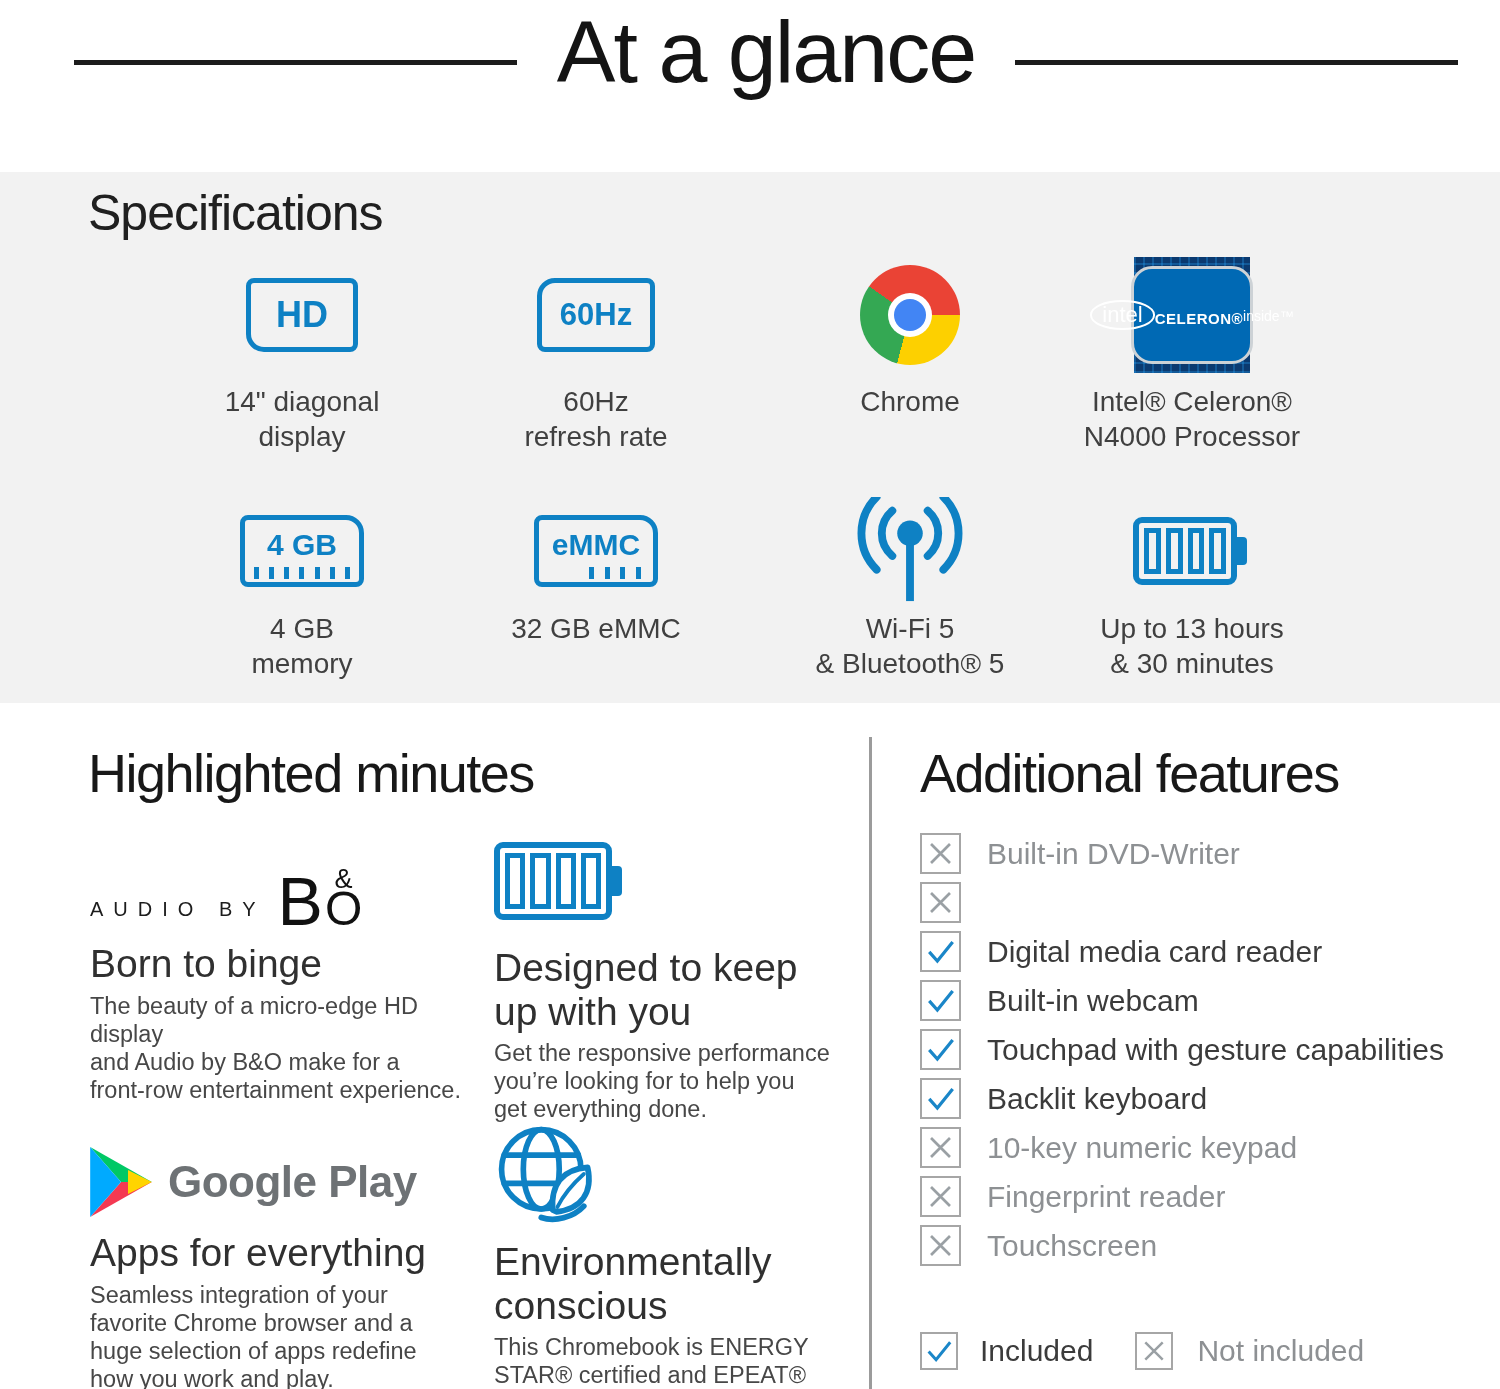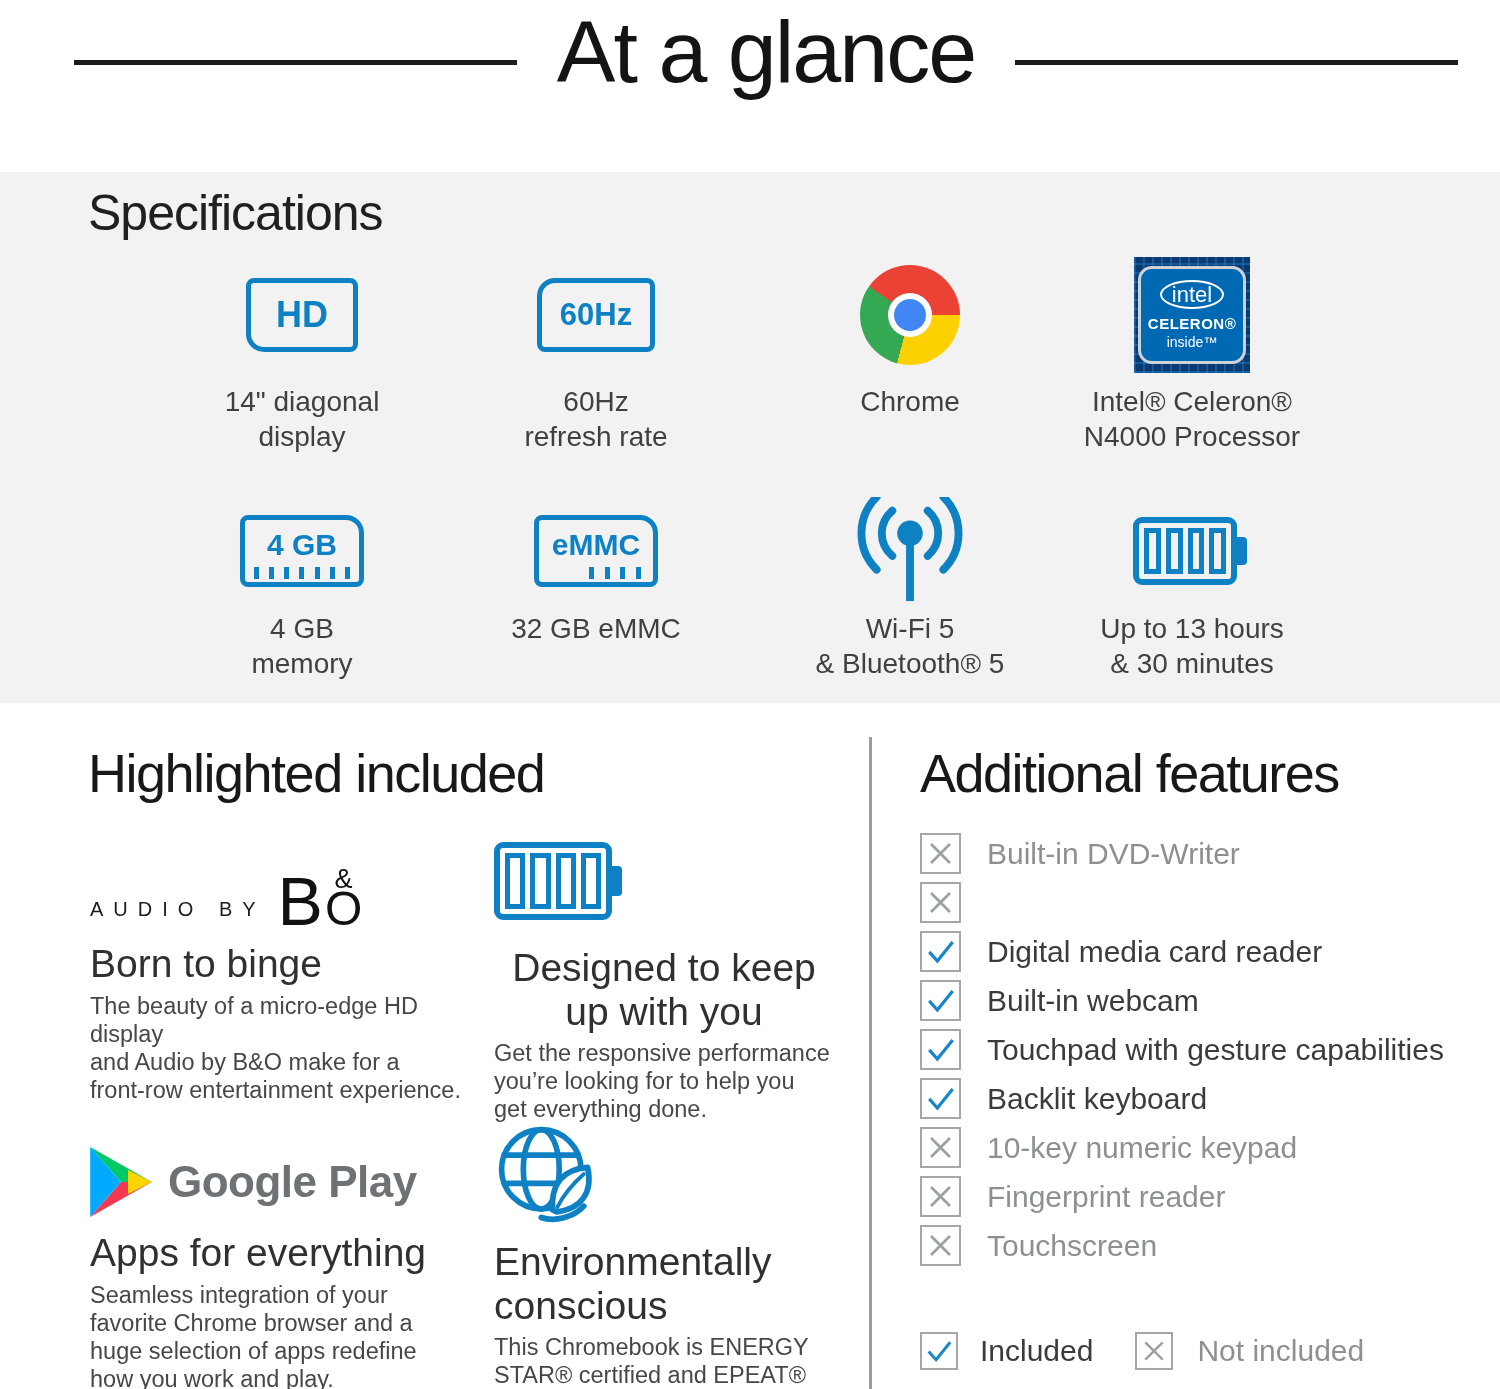--- a/index.html
+++ b/index.html
@@ -43,22 +43,22 @@
   .chrome{position:relative;width:100px;height:100px;border-radius:50%;
     background:conic-gradient(from 90deg,#fdd000 0 105deg,#34a853 105deg 215deg,#ea4335 215deg 360deg);}
   .chrome .ring{position:absolute;inset:28px;background:#fff;border-radius:50%;}
   .chrome .dot{position:absolute;inset:34px;background:#4285f4;border-radius:50%;}
   
   .intel{width:116px;height:116px;display:flex;align-items:center;justify-content:center;
     background:
       repeating-linear-gradient(0deg,rgba(40,170,255,.28) 0 2px,transparent 2px 9px),
       repeating-linear-gradient(90deg,rgba(40,170,255,.28) 0 2px,transparent 2px 9px),
       #0b3a70;}
-  .intel-inner{width:108px;height:98px;background:#0069b4;border:3px solid #cdd2d6;border-radius:14px;
-    color:#fff;display:flex;flex-direction:column;align-items:center;justify-content:center;}
+  .intel-inner{width:122px;height:98px;background:#0069b4;border:3px solid #cdd2d6;border-radius:21px;
+    color:#fff;display:flex;flex-direction:row;align-items:center;justify-content:center;}
   .intel-oval{border:2px solid #fff;border-radius:50%;padding:1px 10px;font-size:22px;line-height:1.05;}
   .intel-celeron{font-size:15px;font-weight:bold;letter-spacing:.5px;margin-top:6px;}
   .intel-inside{font-size:14px;margin-top:2px;}
   
   .batt{position:relative;width:104px;height:68px;border:6px solid var(--blue);border-radius:9px;
     display:flex;gap:5px;padding:5px;margin-right:14px;}
   .batt b{flex:1;border:5px solid var(--blue);}
   .batt .nub{position:absolute;right:-16px;top:14px;width:11px;height:28px;background:var(--blue);
     border-radius:0 4px 4px 0;}
   .batt-big{width:118px;height:78px;}
@@ -214,21 +214,21 @@
           <b></b>
           <b></b>
         <span class="nub"></span>
       </div>
     </div>
     <div class="spec-label">Up to 13 hours
 &amp; 30 minutes</div>
   </div>
 </div>
 
-<div class="sec-heading" style="left:88px;top:742px;">Highlighted included</div>
+<div class="sec-heading" style="left:88px;top:742px;">Highlighted minutes</div>
 <div class="sec-heading" style="left:920px;top:742px;">Additional features</div>
 <div class="divider"></div>
 
 <div class="feature" style="left:90px;top:842px;width:392px;">
   <div class="bo-row">
     <span class="audio-by">AUDIO BY</span>
     <span class="bo-logo">
       <span class="bo-b">B</span>
       <span class="bo-col">
         <span class="bo-amp">&amp;</span>
@@ -243,21 +243,21 @@
 </div>
 
 <div class="feature" style="left:494px;top:842px;width:340px;">
   <div class="batt batt-big">
     <b></b>
       <b></b>
       <b></b>
       <b></b>
     <span class="nub"></span>
   </div>
-  <div class="feat-title" style="margin-top:26px;text-align:center;">Designed to keep
+  <div class="feat-title" style="margin-top:26px;">Designed to keep
 up with you</div>
   <div class="feat-desc">Get the responsive performance
 you’re looking for to help you
 get everything done.</div>
 </div>
 
 <div class="feature" style="left:90px;top:1145px;width:400px;">
   <div class="gp-row">
     <svg width="62" height="70" viewBox="0 0 88 100">
       <polygon points="0,0 88,50 44,50" fill="#00c865"></polygon>

